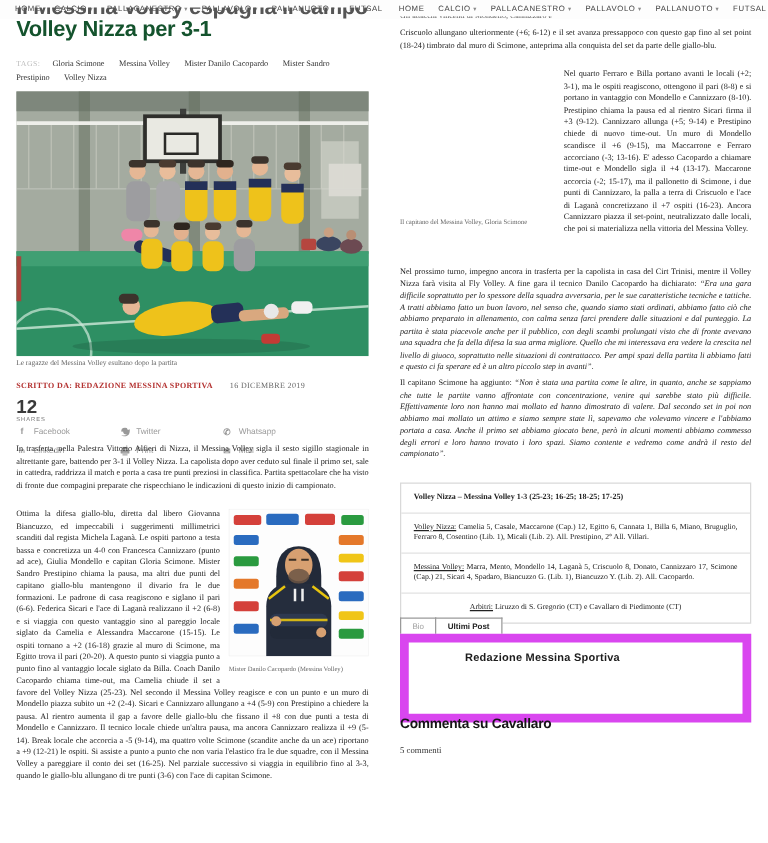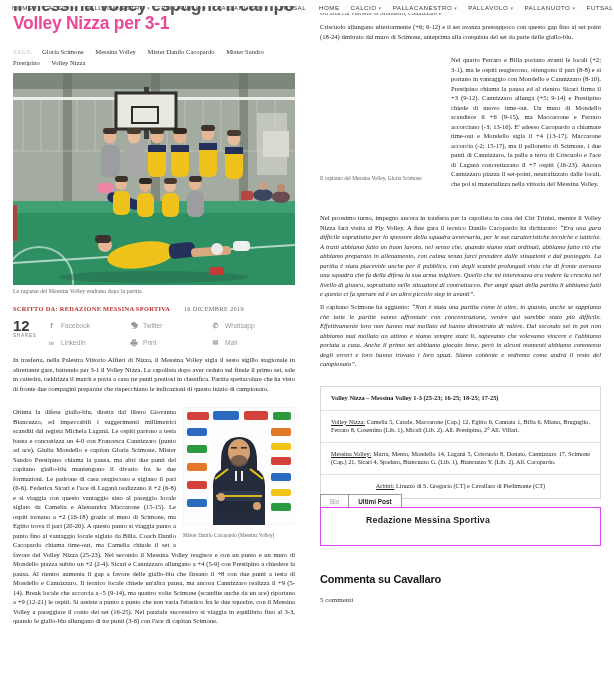--- a/index.html
+++ b/index.html
@@ -12,36 +12,36 @@
   .navitem{font-family:"Liberation Sans",sans-serif;font-size:6.2px;letter-spacing:.5px;
            color:#3d3d3d;margin-right:11px;text-transform:uppercase;flex:0 0 auto;cursor:pointer;}
   .caret{font-size:5px;color:#8a8a8a;margin-left:2px;}
   
   .abs{position:absolute;}
   .lcol{left:13px;width:282px;}
   .rcol{left:320px;width:281px;}
   
   .title-wrap{top:6px;height:36px;overflow:hidden;}
   .t-line{position:absolute;left:0;white-space:nowrap;font-family:"Liberation Sans",sans-serif;
-          font-weight:bold;font-size:17.5px;letter-spacing:-.3px;color:#ec4899;line-height:18px;}
+          font-weight:bold;font-size:17.5px;letter-spacing:-.3px;color:#14532d;line-height:18px;}
   .t1{top:-10px;color:#555;}
   .t2{top:8px;}
   
   .tags{top:46px;font-size:6.6px;line-height:11px;color:#333;}
   .tags-label{color:#bdbdbd;font-size:6.2px;margin-right:8px;letter-spacing:.4px;}
   .tag{margin-right:10px;cursor:pointer;}
   
   .hero{top:73px;}
   .hero svg{display:block;}
   .figcap{font-size:5.9px;color:#666;margin-top:3px;}
   .byline{top:305px;font-family:"Liberation Serif",serif;font-size:6.4px;}
   .byline .red{color:#b43332;font-weight:bold;letter-spacing:.3px;cursor:pointer;}
   .byline .date{color:#666;margin-left:12px;letter-spacing:.3px;}
   
-  .share{top:318px;height:34px;display:flex;}
+  .share{top:318px;height:34px;display:flex;flex-direction:column;}
   .share-num{width:34px;}
   .share-count{font-family:"Liberation Sans",sans-serif;font-weight:bold;font-size:15px;
                line-height:15px;color:#3a3a3a;}
   .share-count-label{font-family:"Liberation Sans",sans-serif;font-size:4.6px;letter-spacing:.8px;
                      color:#777;}
   .share-btns{display:flex;flex-wrap:wrap;width:248px;}
   .sbtn{width:82px;height:15px;display:flex;align-items:center;color:#9a9a9a;
         font-family:"Liberation Sans",sans-serif;font-size:6.6px;cursor:pointer;}
   .sicon{display:inline-flex;width:9px;justify-content:center;margin-right:5px;
          font-size:7px;font-weight:bold;color:#999;}
@@ -68,21 +68,21 @@
   .mrow{padding:7px 10px;border-top:1px solid #e2e2e2;text-align:justify;}
   .mrow:first-child{border-top:none;}
   .mhead{font-weight:bold;font-size:6.4px;}
   .ulab{text-decoration:underline;}
   .mref{text-align:center;}
   
   .tabs{top:494px;display:flex;font-family:"Liberation Sans",sans-serif;font-size:6.4px;}
   .tab{border:1px solid #9a9a9a;border-bottom:none;padding:3px 9px 2px 9px;background:#fff;cursor:pointer;}
   .tab-bio{color:#a0a0a0;}
   .tab-posts{font-weight:bold;color:#222;margin-left:-1px;}
-  .authorbox{top:507px;height:39px;border:1px solid #d946ef;box-sizing:border-box;width:281px;}
+  .authorbox{top:507px;height:71px;border:7px solid #d946ef;box-sizing:border-box;width:281px;}
   .authorname{font-family:"Liberation Sans",sans-serif;font-weight:bold;font-size:8.8px;
               letter-spacing:.2px;color:#1d1d1d;margin:7px 0 0 45px;}
   
   .fb-head{top:573px;font-family:"Liberation Sans",sans-serif;font-weight:bold;
            font-size:11px;letter-spacing:-.2px;color:#161616;}
   .fb-count{top:596px;font-size:7px;color:#333;}
 </style>
 </head>
 <body>
 

